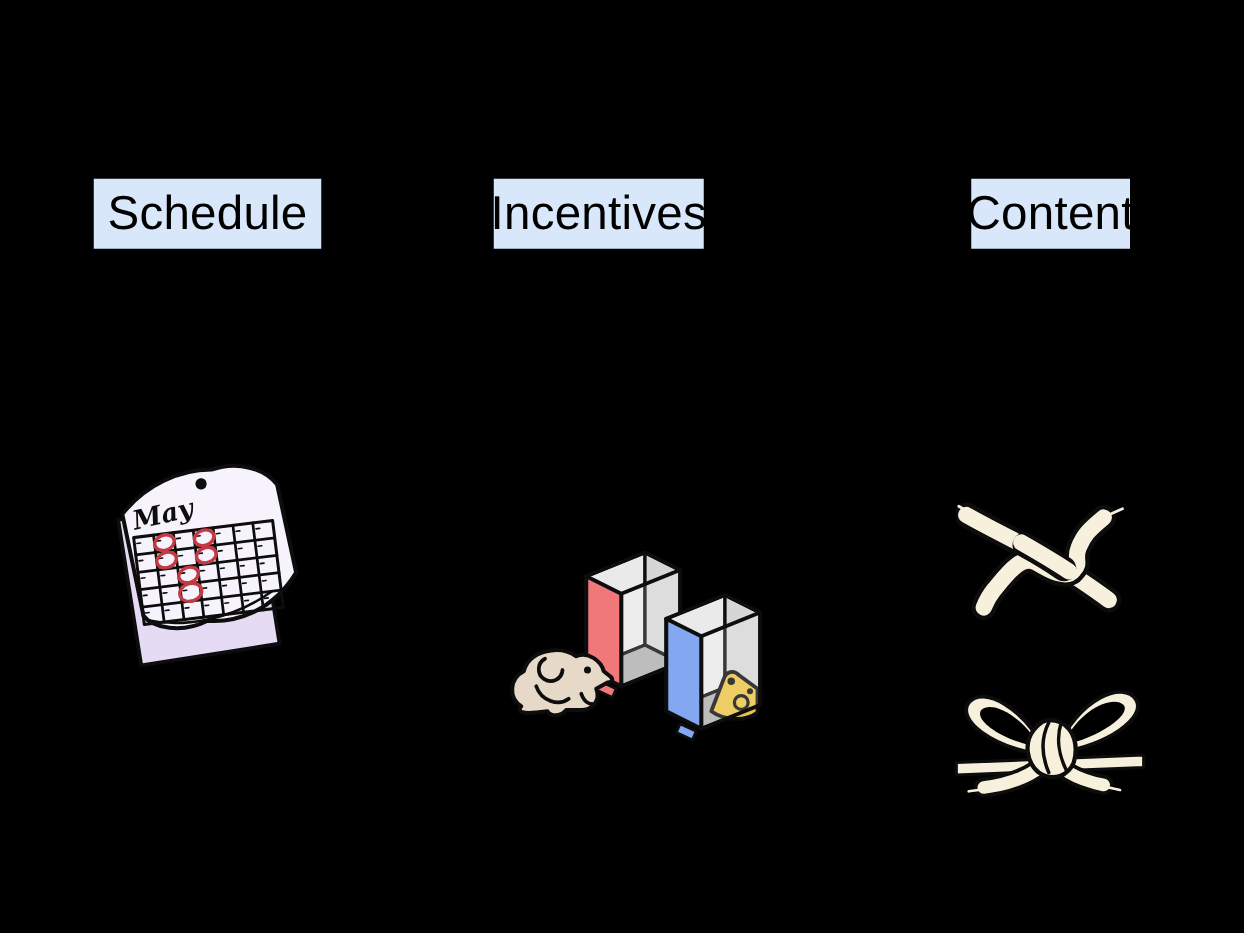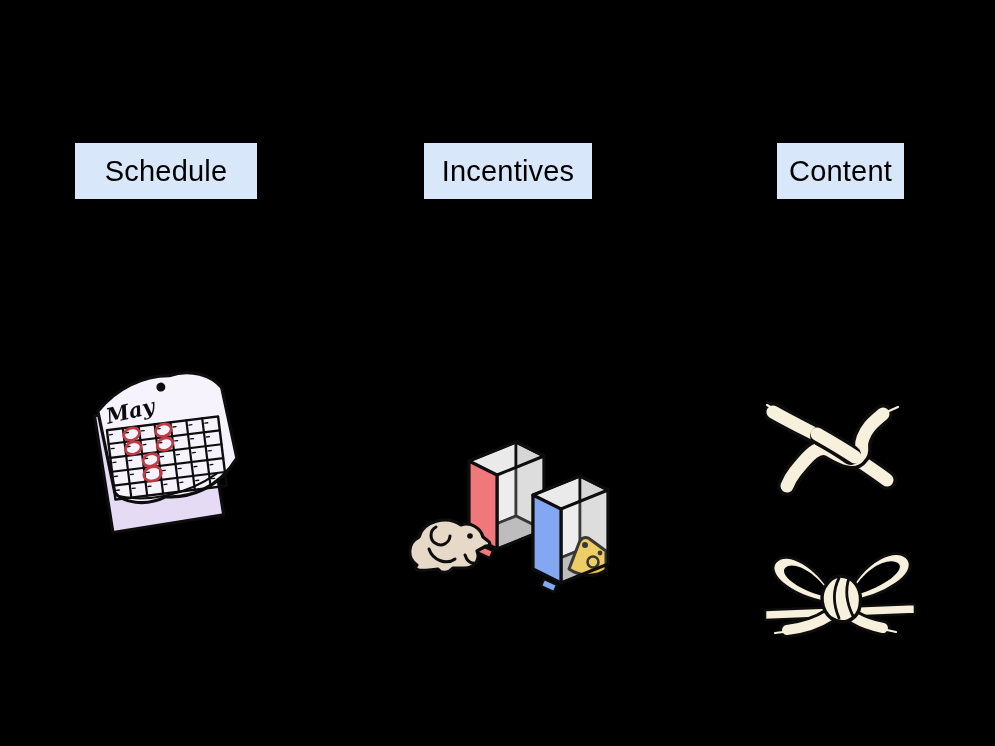--- a/index.html
+++ b/index.html
@@ -8,24 +8,24 @@
     background:var(--background,#000);
     font-family:"Liberation Sans",sans-serif;
     overflow:hidden;
   }
   .slide{position:relative;width:995px;height:746px;background:var(--background,#000)}
   .label{
     position:absolute;height:56px;
     display:flex;align-items:center;justify-content:center;
     background:var(--label-bg,#D8E7FA);
     color:var(--label-text,#000);
-    font-size:29px;line-height:1;letter-spacing:.2px;
+    font-size:38px;line-height:1;letter-spacing:.2px;
   }
   .label-schedule{left:75px;top:143px;width:182px}
-  .label-incentives{left:424px;top:143px;width:168px}
+  .label-incentives{left:395px;top:143px;width:168px}
   .label-content{left:777px;top:143px;width:127px}
   .illus{position:absolute;display:block}
   .illus-calendar{left:85px;top:356px;width:176px;height:186px}
   .illus-boxes{left:403px;top:437px;width:235px;height:165px}
   .illus-knot{left:765px;top:398px;width:145px;height:100px}
   .illus-bow{left:763px;top:538px;width:155px;height:100px}
 
   
   svg *{vector-effect:none}
   .o{stroke:var(--outline,#0d0d0d);stroke-linejoin:round;stroke-linecap:round}

